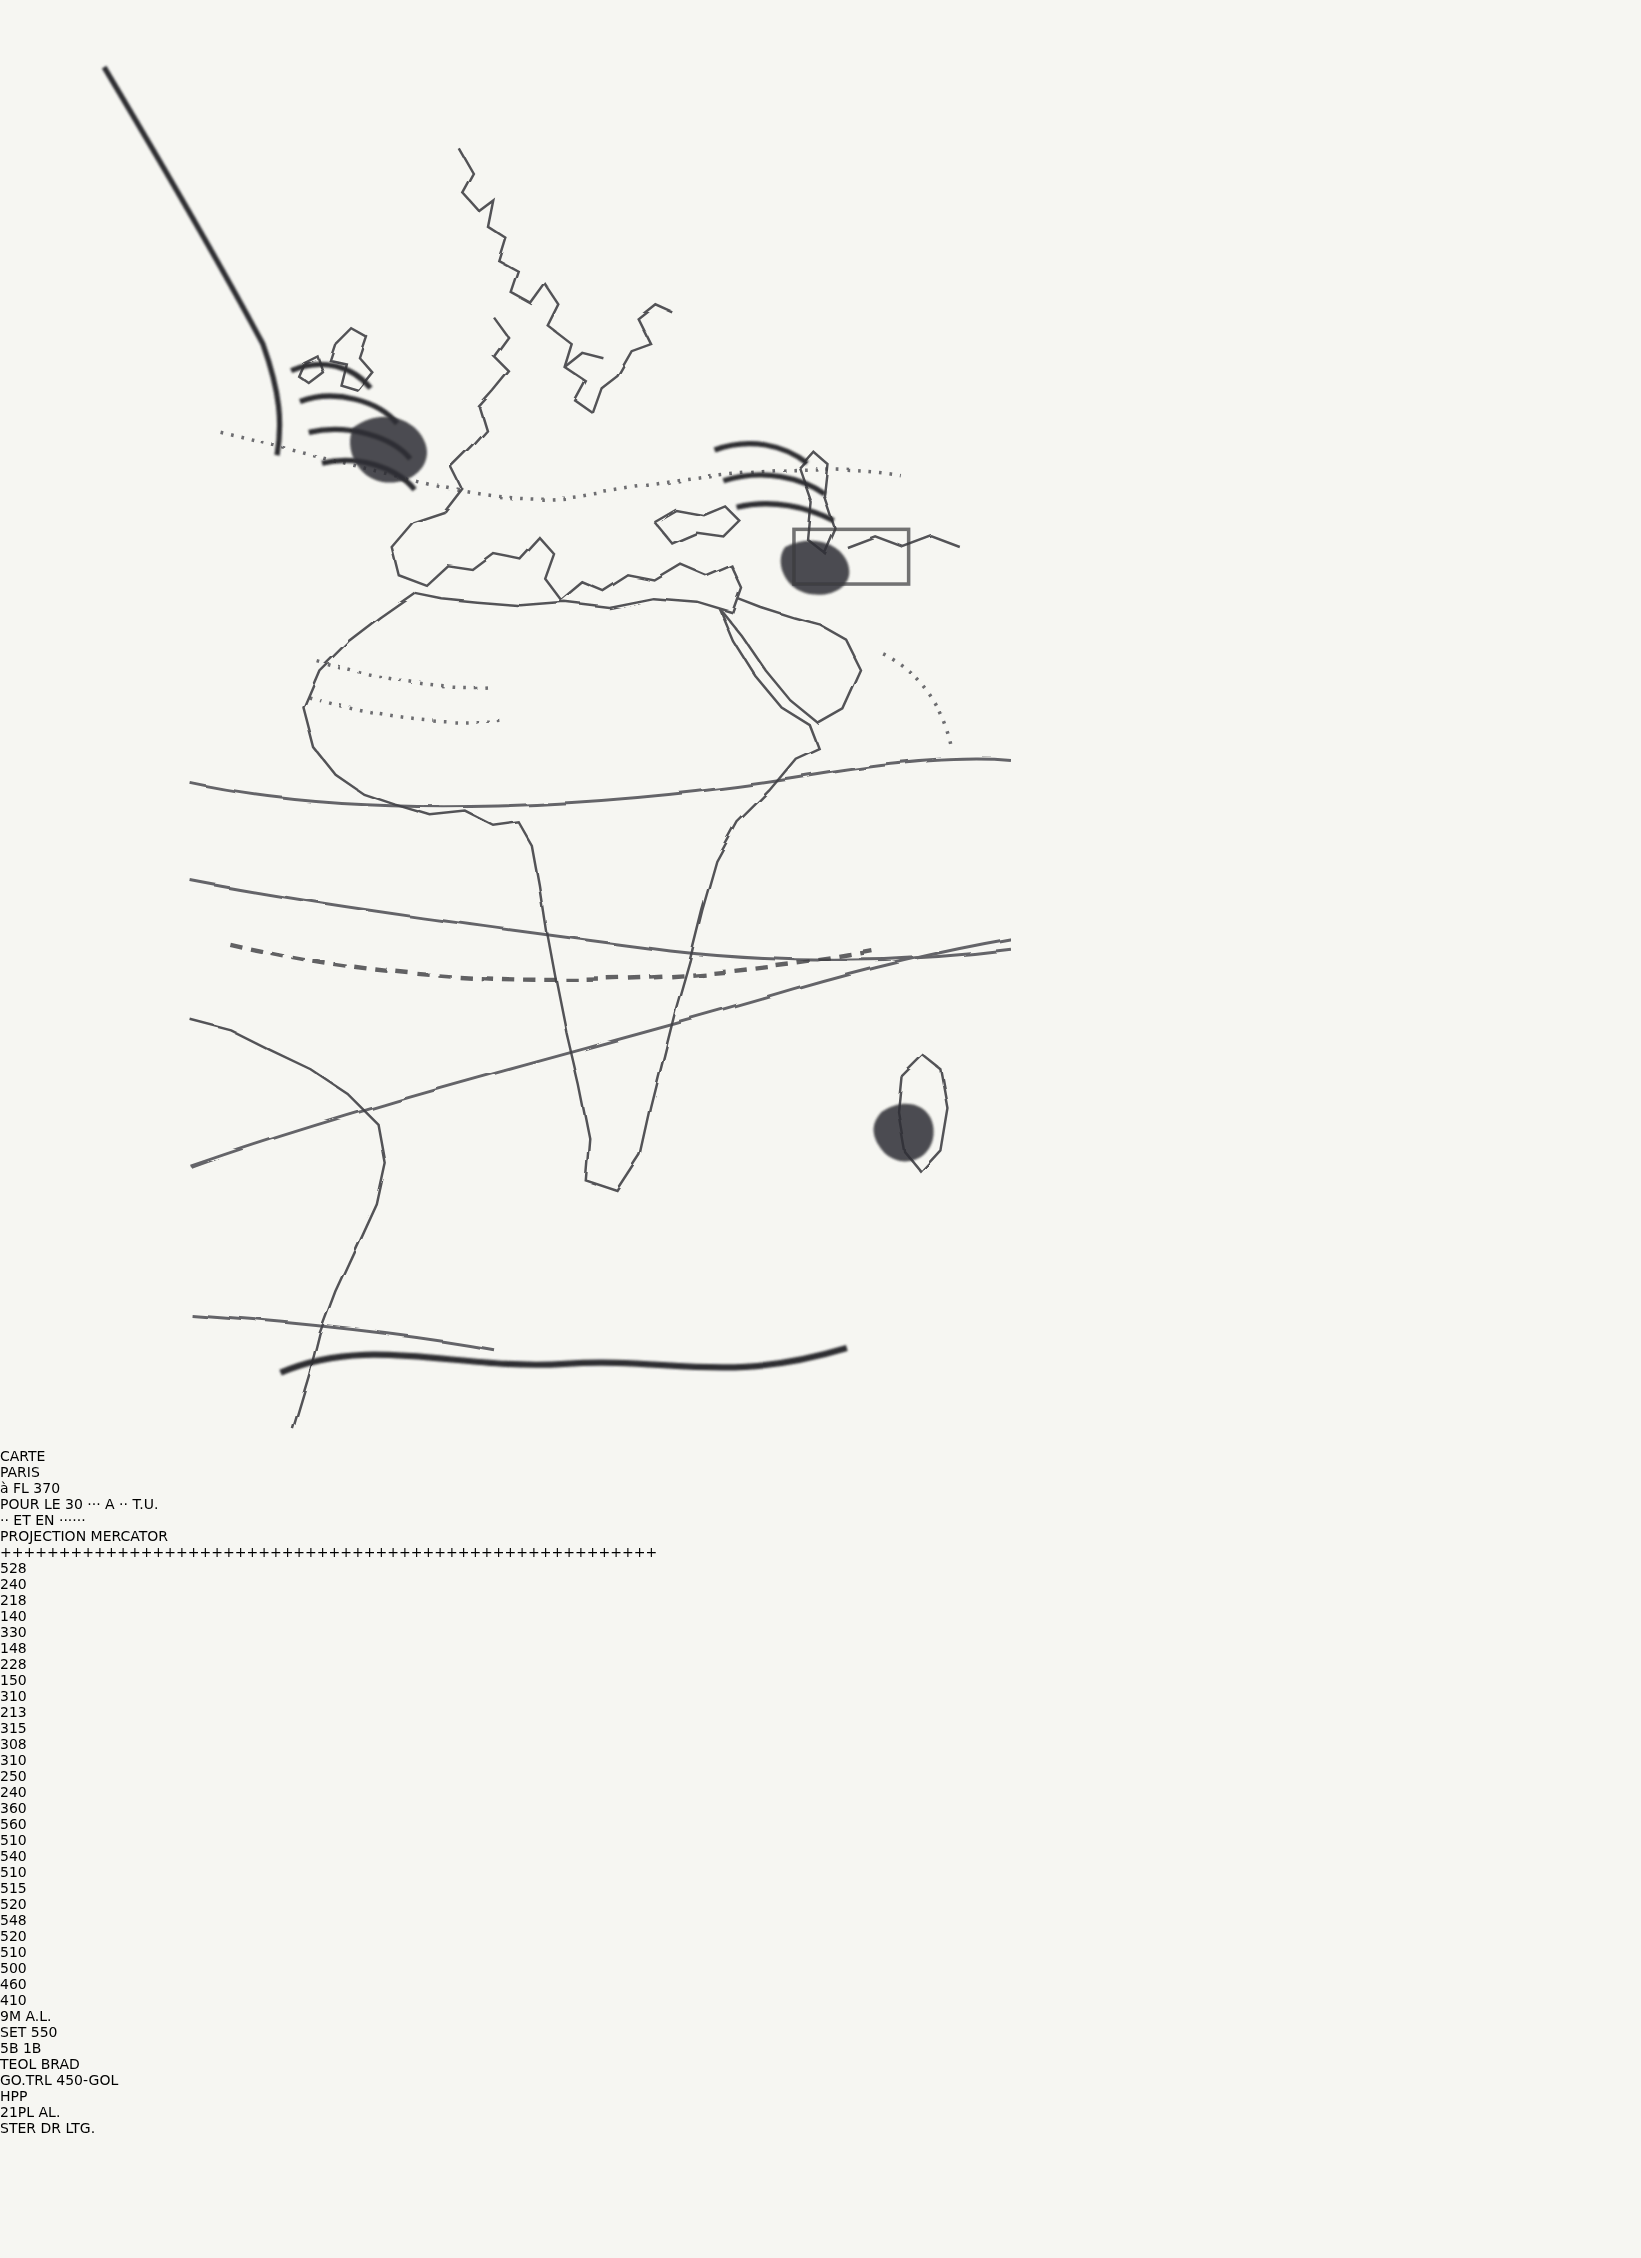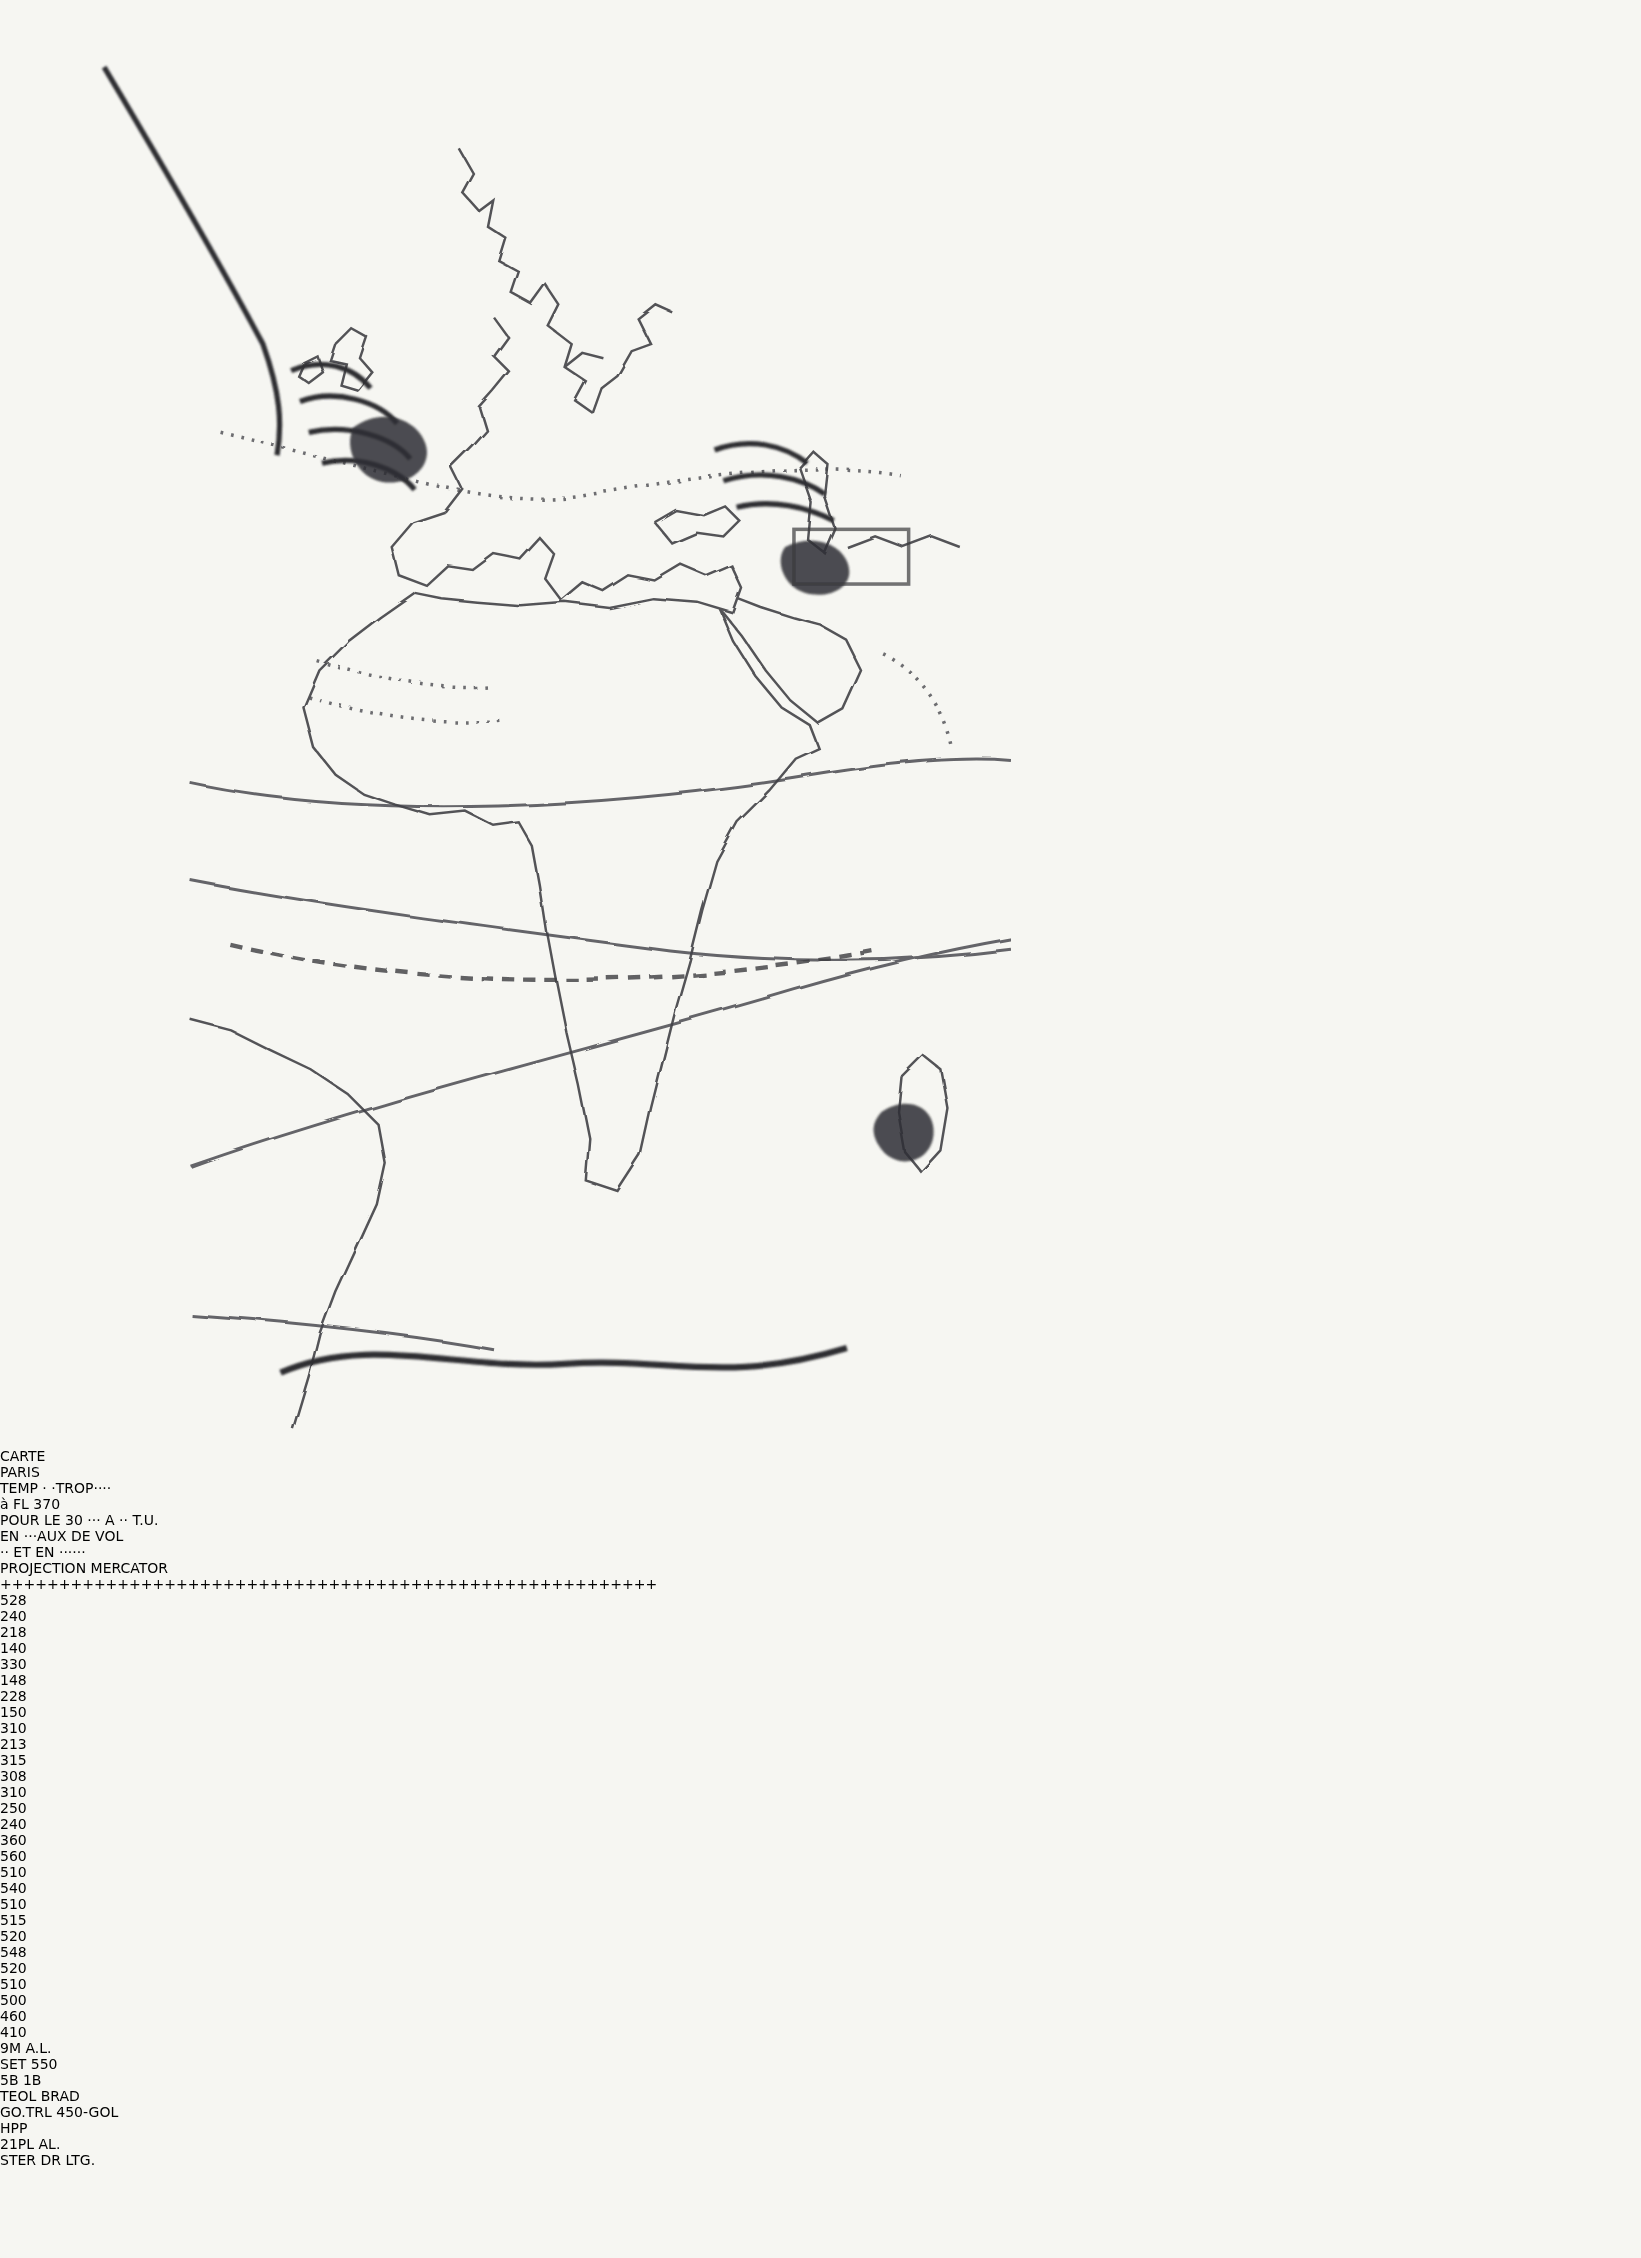--- a/index.html
+++ b/index.html
@@ -174,24 +174,22 @@
 
       
       <div class="legend">
         <div class="legend-head">
           <div class="legend-station">
             <div>CARTE</div>
             <div>PARIS</div>
           </div>
         </div>
         <div class="legend-lines" id="legend-lines">
-            <div class="legend-line">TEMP · ·TROP····</div>
             <div class="legend-line">à FL 370</div>
             <div class="legend-line">POUR LE 30 ··· A ·· T.U.</div>
-            <div class="legend-line">EN ···AUX DE VOL</div>
             <div class="legend-line">·· ET EN ······</div>
           </div>
       </div>
 
       
       <div class="proj">PROJECTION MERCATOR</div>
     <div class="gridline-v" style="left: 4.8%;"></div><div class="gridline-v" style="left: 18.1%;"></div><div class="gridline-v" style="left: 31.4%;"></div><div class="gridline-v" style="left: 44.7%;"></div><div class="gridline-v" style="left: 58%;"></div><div class="gridline-v" style="left: 71.3%;"></div><div class="gridline-v" style="left: 84.6%;"></div><div class="gridline-v" style="left: 96.2%;"></div><div class="gridline-h" style="top: 8.3%;"></div><div class="gridline-h" style="top: 21.8%;"></div><div class="gridline-h" style="top: 35.3%;"></div><div class="gridline-h" style="top: 48.8%;"></div><div class="gridline-h" style="top: 62.3%;"></div><div class="gridline-h" style="top: 75.8%;"></div><div class="gridline-h" style="top: 89.3%;"></div><span class="cross" style="left: 4.8%; top: 8.3%;">+</span><span class="cross" style="left: 4.8%; top: 21.8%;">+</span><span class="cross" style="left: 4.8%; top: 35.3%;">+</span><span class="cross" style="left: 4.8%; top: 48.8%;">+</span><span class="cross" style="left: 4.8%; top: 62.3%;">+</span><span class="cross" style="left: 4.8%; top: 75.8%;">+</span><span class="cross" style="left: 4.8%; top: 89.3%;">+</span><span class="cross" style="left: 18.1%; top: 8.3%;">+</span><span class="cross" style="left: 18.1%; top: 21.8%;">+</span><span class="cross" style="left: 18.1%; top: 35.3%;">+</span><span class="cross" style="left: 18.1%; top: 48.8%;">+</span><span class="cross" style="left: 18.1%; top: 62.3%;">+</span><span class="cross" style="left: 18.1%; top: 75.8%;">+</span><span class="cross" style="left: 18.1%; top: 89.3%;">+</span><span class="cross" style="left: 31.4%; top: 8.3%;">+</span><span class="cross" style="left: 31.4%; top: 21.8%;">+</span><span class="cross" style="left: 31.4%; top: 35.3%;">+</span><span class="cross" style="left: 31.4%; top: 48.8%;">+</span><span class="cross" style="left: 31.4%; top: 62.3%;">+</span><span class="cross" style="left: 31.4%; top: 75.8%;">+</span><span class="cross" style="left: 31.4%; top: 89.3%;">+</span><span class="cross" style="left: 44.7%; top: 8.3%;">+</span><span class="cross" style="left: 44.7%; top: 21.8%;">+</span><span class="cross" style="left: 44.7%; top: 35.3%;">+</span><span class="cross" style="left: 44.7%; top: 48.8%;">+</span><span class="cross" style="left: 44.7%; top: 62.3%;">+</span><span class="cross" style="left: 44.7%; top: 75.8%;">+</span><span class="cross" style="left: 44.7%; top: 89.3%;">+</span><span class="cross" style="left: 58%; top: 8.3%;">+</span><span class="cross" style="left: 58%; top: 21.8%;">+</span><span class="cross" style="left: 58%; top: 35.3%;">+</span><span class="cross" style="left: 58%; top: 48.8%;">+</span><span class="cross" style="left: 58%; top: 62.3%;">+</span><span class="cross" style="left: 58%; top: 75.8%;">+</span><span class="cross" style="left: 58%; top: 89.3%;">+</span><span class="cross" style="left: 71.3%; top: 8.3%;">+</span><span class="cross" style="left: 71.3%; top: 21.8%;">+</span><span class="cross" style="left: 71.3%; top: 35.3%;">+</span><span class="cross" style="left: 71.3%; top: 48.8%;">+</span><span class="cross" style="left: 71.3%; top: 62.3%;">+</span><span class="cross" style="left: 71.3%; top: 75.8%;">+</span><span class="cross" style="left: 71.3%; top: 89.3%;">+</span><span class="cross" style="left: 84.6%; top: 8.3%;">+</span><span class="cross" style="left: 84.6%; top: 21.8%;">+</span><span class="cross" style="left: 84.6%; top: 35.3%;">+</span><span class="cross" style="left: 84.6%; top: 48.8%;">+</span><span class="cross" style="left: 84.6%; top: 62.3%;">+</span><span class="cross" style="left: 84.6%; top: 75.8%;">+</span><span class="cross" style="left: 84.6%; top: 89.3%;">+</span><span class="cross" style="left: 96.2%; top: 8.3%;">+</span><span class="cross" style="left: 96.2%; top: 21.8%;">+</span><span class="cross" style="left: 96.2%; top: 35.3%;">+</span><span class="cross" style="left: 96.2%; top: 48.8%;">+</span><span class="cross" style="left: 96.2%; top: 62.3%;">+</span><span class="cross" style="left: 96.2%; top: 75.8%;">+</span><span class="cross" style="left: 96.2%; top: 89.3%;">+</span><div class="mlabel" style="left: 19%; top: 11.3%;">528</div><div class="mlabel" style="left: 17%; top: 15.6%;">240</div><div class="mlabel" style="left: 15.2%; top: 19.9%;">218</div><div class="mlabel" style="left: 37.2%; top: 12.6%;">140</div><div class="mlabel peak" style="left: 51.3%; top: 12.9%;">330</div><div class="mlabel peak" style="left: 75.2%; top: 17.4%;">148</div><div class="mlabel" style="left: 60.8%; top: 24.3%;">228</div><div class="mlabel small" style="left: 93.2%; top: 25.2%;">150</div><div class="mlabel" style="left: 30.2%; top: 24.8%;">310</div><div class="mlabel peak" style="left: 44.8%; top: 30.8%;">213</div><div class="mlabel" style="left: 31%; top: 35%;">315</div><div class="mlabel" style="left: 56.6%; top: 38.6%;">308</div><div class="mlabel" style="left: 78.8%; top: 38.6%;">310</div><div class="mlabel" style="left: 73.4%; top: 45.1%;">250</div><div class="mlabel small" style="left: 91.3%; top: 45.6%;">240</div><div class="mlabel" style="left: 14.2%; top: 48.8%;">360</div><div class="mlabel" style="left: 52.4%; top: 53.5%;">560</div><div class="mlabel" style="left: 12%; top: 57.6%;">510</div><div class="mlabel" style="left: 74.3%; top: 63.8%;">540</div><div class="mlabel" style="left: 48.5%; top: 66.2%;">510</div><div class="mlabel" style="left: 11.8%; top: 73.4%;">515</div><div class="mlabel" style="left: 40.3%; top: 74.4%;">520</div><div class="mlabel small" style="left: 85.4%; top: 72.4%;">548</div><div class="mlabel" style="left: 30.2%; top: 86.2%;">520</div><div class="mlabel" style="left: 54.5%; top: 88.5%;">510</div><div class="mlabel small" style="left: 92.3%; top: 93.8%;">500</div><div class="mlabel" style="left: 7.4%; top: 92%;">460</div><div class="anno" style="left: 6.8%; top: 30.4%;">410</div><div class="anno" style="left: 6.4%; top: 33%;">9M A.L.</div><div class="anno" style="left: 18.5%; top: 27.6%;">SET 550</div><div class="anno" style="left: 14.6%; top: 51.4%;">5B 1B</div><div class="anno" style="left: 33%; top: 60.2%;">TEOL BRAD</div><div class="anno" style="left: 34%; top: 62.4%;">GO.TRL 450-GOL</div><div class="anno" style="left: 33.5%; top: 64.5%;">HPP</div><div class="anno" style="left: 43.6%; top: 71.9%;">21PL AL.</div><div class="anno" style="left: 44.2%; top: 73.9%;">STER DR LTG.</div></div>
   </div>
 
   <div class="right-bar"></div>

